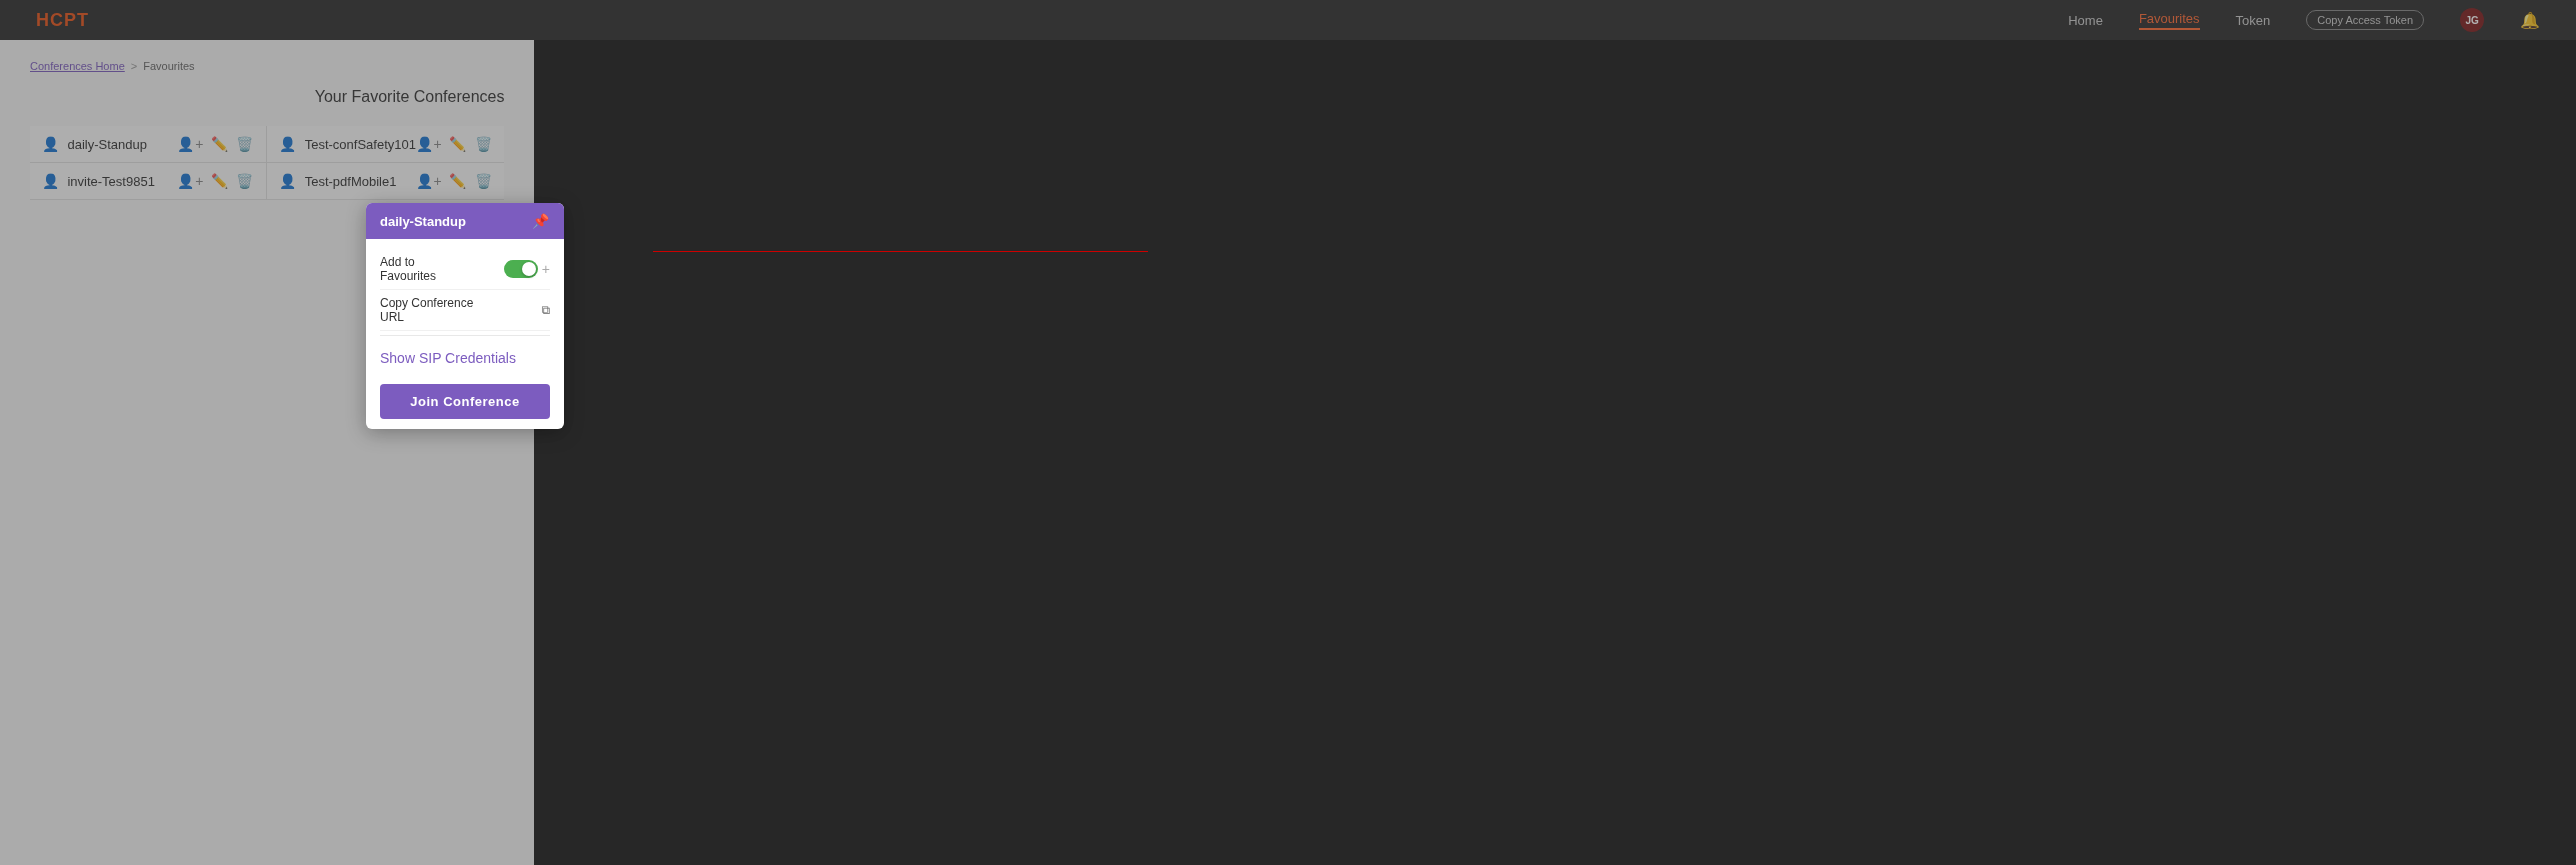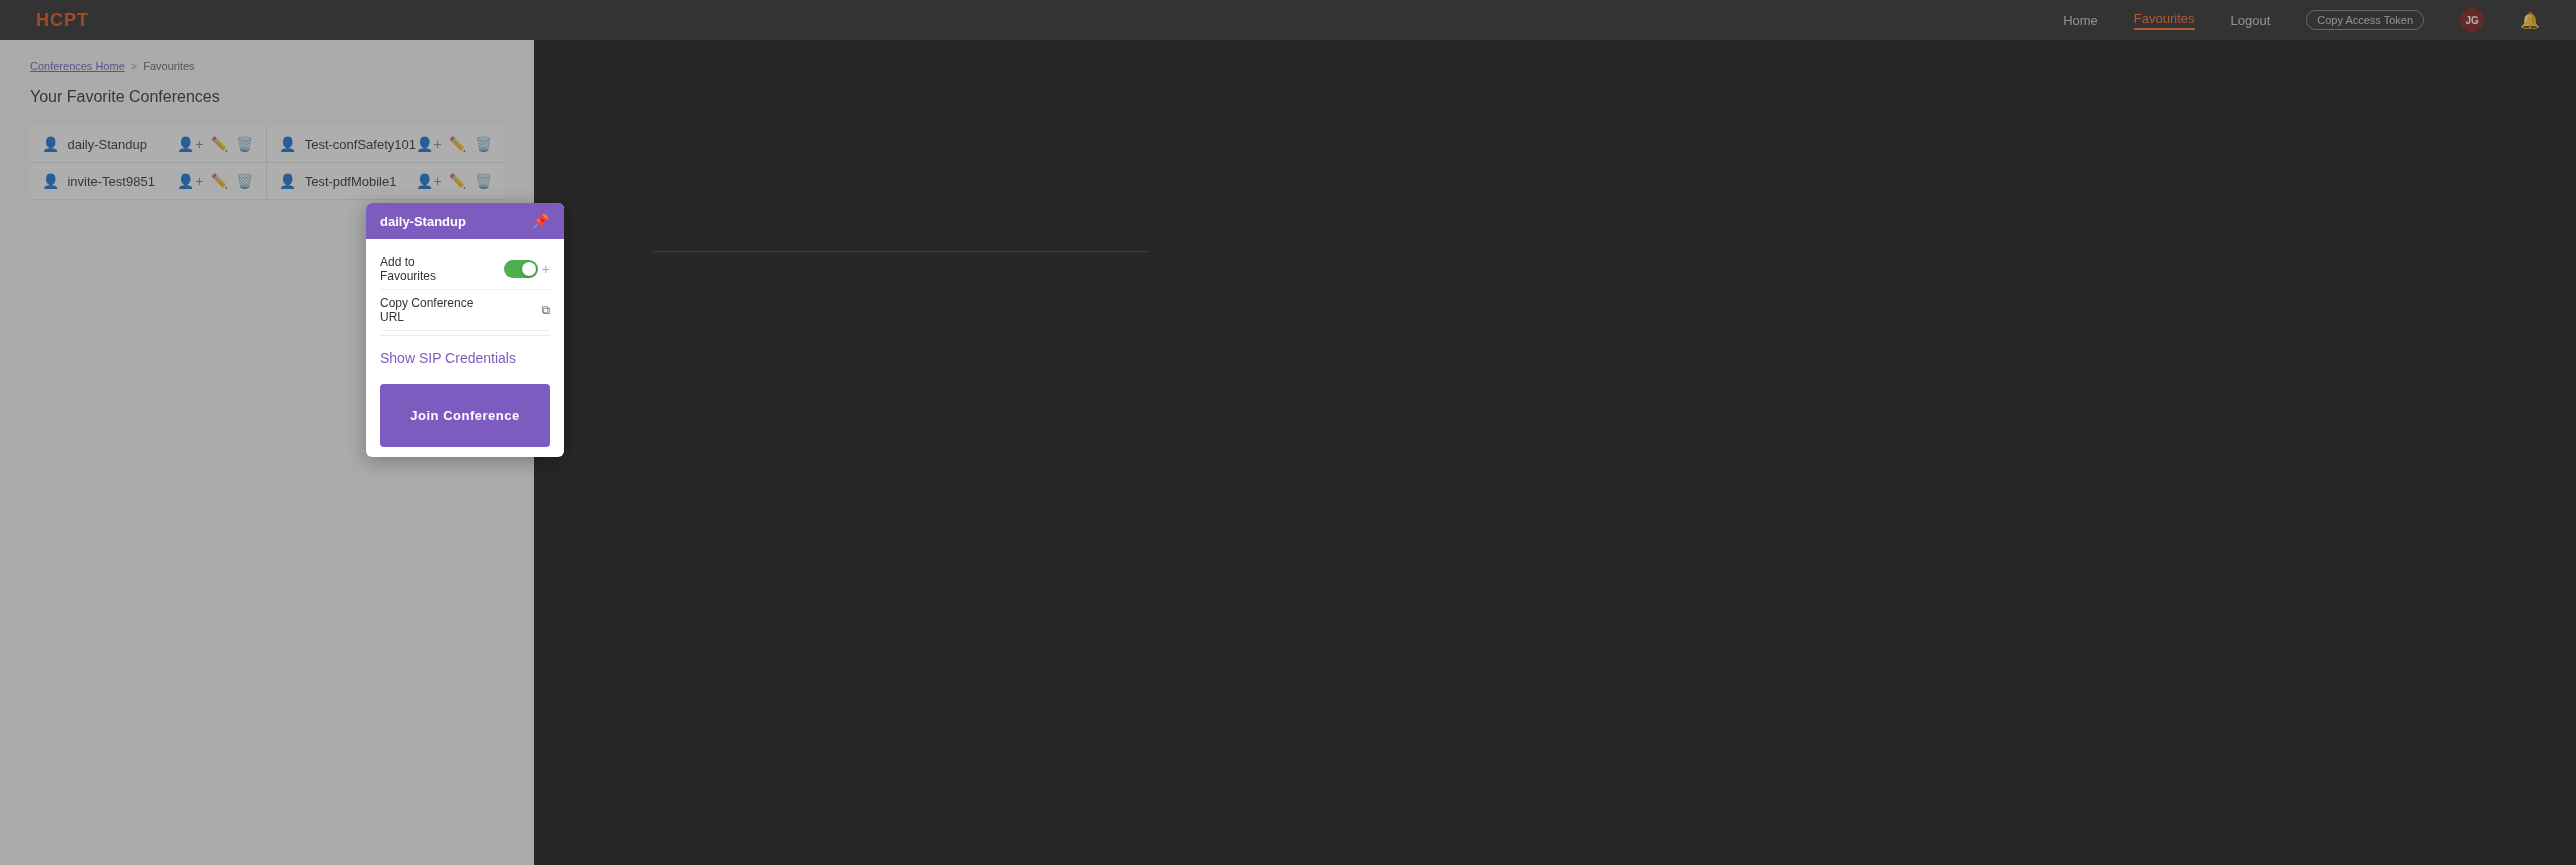--- a/index.html
+++ b/index.html
@@ -251,33 +251,34 @@
       padding: 4px 0;
       display: block;
     }
 
     
     .join-btn {
       width: 100%;
       background: #7c5cbf;
       color: white;
       border: none;
-      padding: 24px;
+      padding: 10px;
       border-radius: 4px;
       font-size: 13px;
       font-weight: 600;
       cursor: pointer;
       margin-top: 8px;
       letter-spacing: 0.5px;
     }
 
     
     .page-wrapper {
       display: flex;
       min-height: calc(100vh - 40px);
+      text-align: right;
     }
     .right-black {
       flex: 1;
       background: #1a1a1a;
     }
 
     
     .red-line {
       position: absolute;
       top: 251px;
@@ -290,21 +291,21 @@
 </head>
 <body>
 
 <nav class="navbar">
   <div class="navbar-logo">
     <span class="logo-text">HC<span style="color:#e8541a;">P</span>T</span>
   </div>
   <div class="navbar-links">
     <a class="nav-link">Home</a>
     <a class="nav-link active">Favourites</a>
-    <a class="nav-link">Logout</a>
+    <a class="nav-link">Token</a>
     <button class="copy-token-btn">Copy Access Token</button>
     <div class="nav-user-badge">JG</div>
     <span class="bell-icon">🔔</span>
   </div>
 </nav>
 
 <div class="page-wrapper">
 
   <div class="main-content">
 

